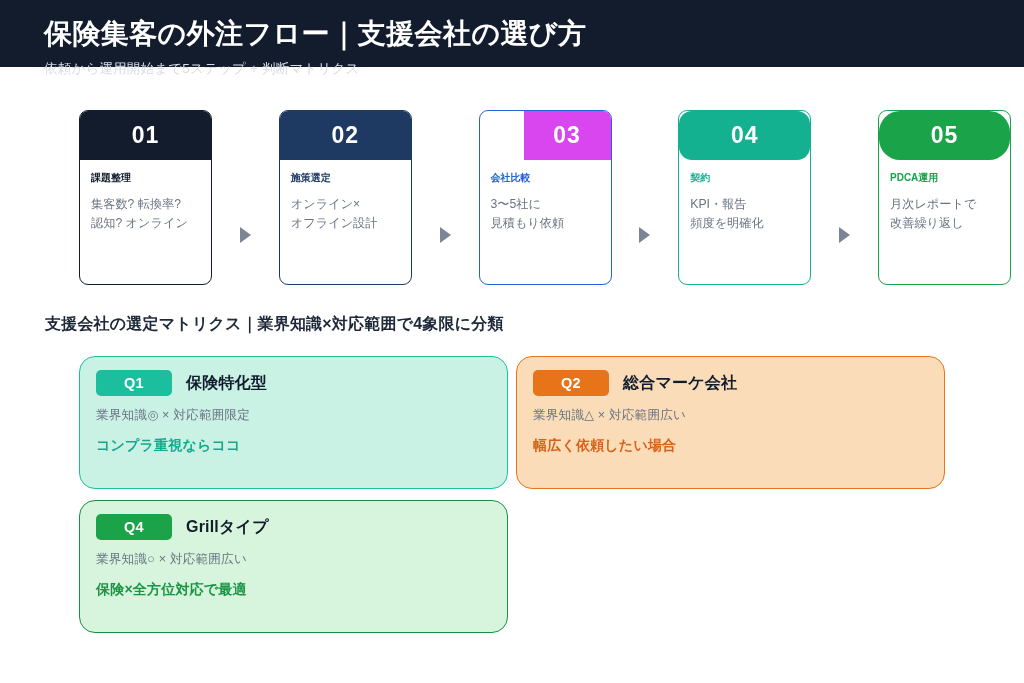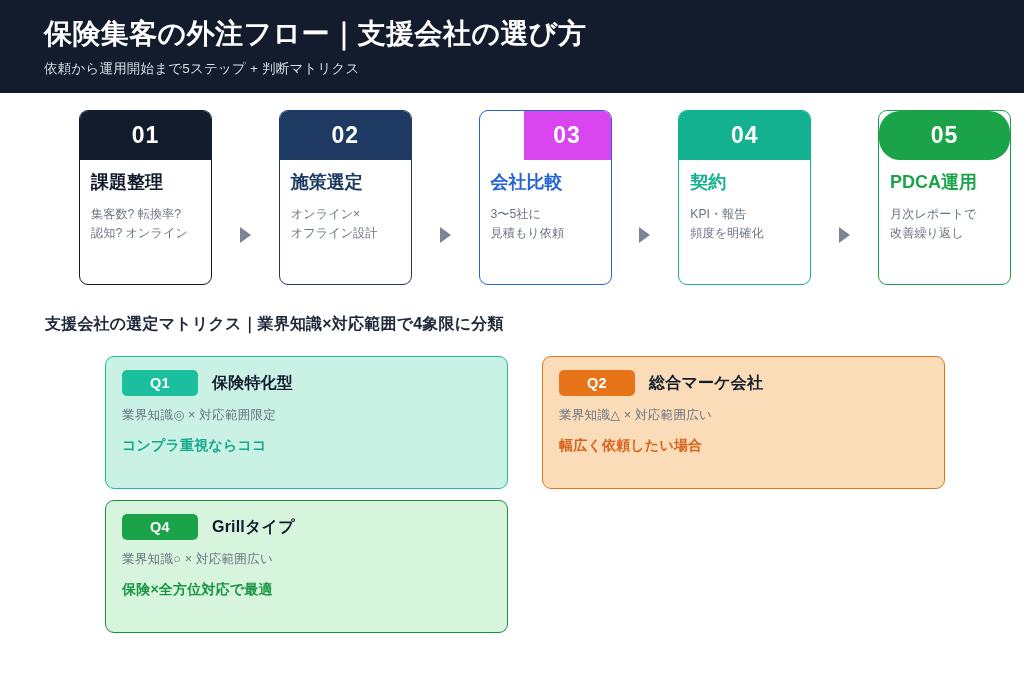--- a/index.html
+++ b/index.html
@@ -11,21 +11,21 @@
     height: 683px;
     background: #ffffff;
     font-family: "Liberation Sans", "DejaVu Sans", sans-serif;
     overflow: hidden;
     position: relative;
   }
 
   
   .header {
     background: #121c2d;
-    height: 93px;
+    height: 67px;
     box-sizing: border-box;
     padding: 16px 0 0 44px;
   }
   .header-title {
     color: #ffffff;
     font-size: 28px;
     font-weight: 700;
     letter-spacing: 0.4px;
     line-height: 1.25;
     margin: 0;
@@ -70,21 +70,21 @@
     justify-content: center;
     color: #ffffff;
     font-size: 23px;
     font-weight: 600;
     letter-spacing: 1px;
   }
   .step-body {
     padding: 12px 11px 0 11px;
   }
   .step-title {
-    font-size: 18px;
+    font-size: 10px;
     font-weight: 700;
     margin: 0 0 11px 0;
     line-height: 1.2;
   }
   .step-desc {
     font-size: 12.2px;
     color: #6a7382;
     line-height: 1.55;
     white-space: pre-line;
     font-weight: 400;
@@ -126,25 +126,24 @@
     top: 356px;
     width: 866px;
     display: grid;
     grid-template-columns: 429px 429px;
     grid-template-rows: 133px 133px;
     column-gap: 8px;
     row-gap: 11px;
   }
   .quad {
     box-sizing: border-box;
-    border-radius: 9px;
+    border-radius: 16px;
     border-width: 1.8px;
     border-style: solid;
     padding: 13px 28px 0 16px;
-    margin-left: 26px;
   }
   .quad-head {
     display: flex;
     align-items: center;
     gap: 14px;
     margin-bottom: 11px;
   }
   .quad-badge {
     display: inline-flex;
     align-items: center;
@@ -215,21 +214,21 @@
       <div class="step-title" style="color: rgb(37, 99, 217);">会社比較</div>
       <div class="step-desc">3〜5社に
 見積もり依頼</div>
     </div>
   </div>
   <div class="step-arrow">
       <i></i>
     </div>
 
   <div class="step-card" style="border-color: rgb(20, 177, 145);">
-    <div class="step-head" style="background: rgb(20, 177, 145);">04</div>
+    <div class="step-head" style="background: rgb(20, 177, 145); border-radius: 13px;">04</div>
     <div class="step-body">
       <div class="step-title" style="color: rgb(20, 177, 145);">契約</div>
       <div class="step-desc">KPI・報告
 頻度を明確化</div>
     </div>
   </div>
   <div class="step-arrow">
       <i></i>
     </div>
 

